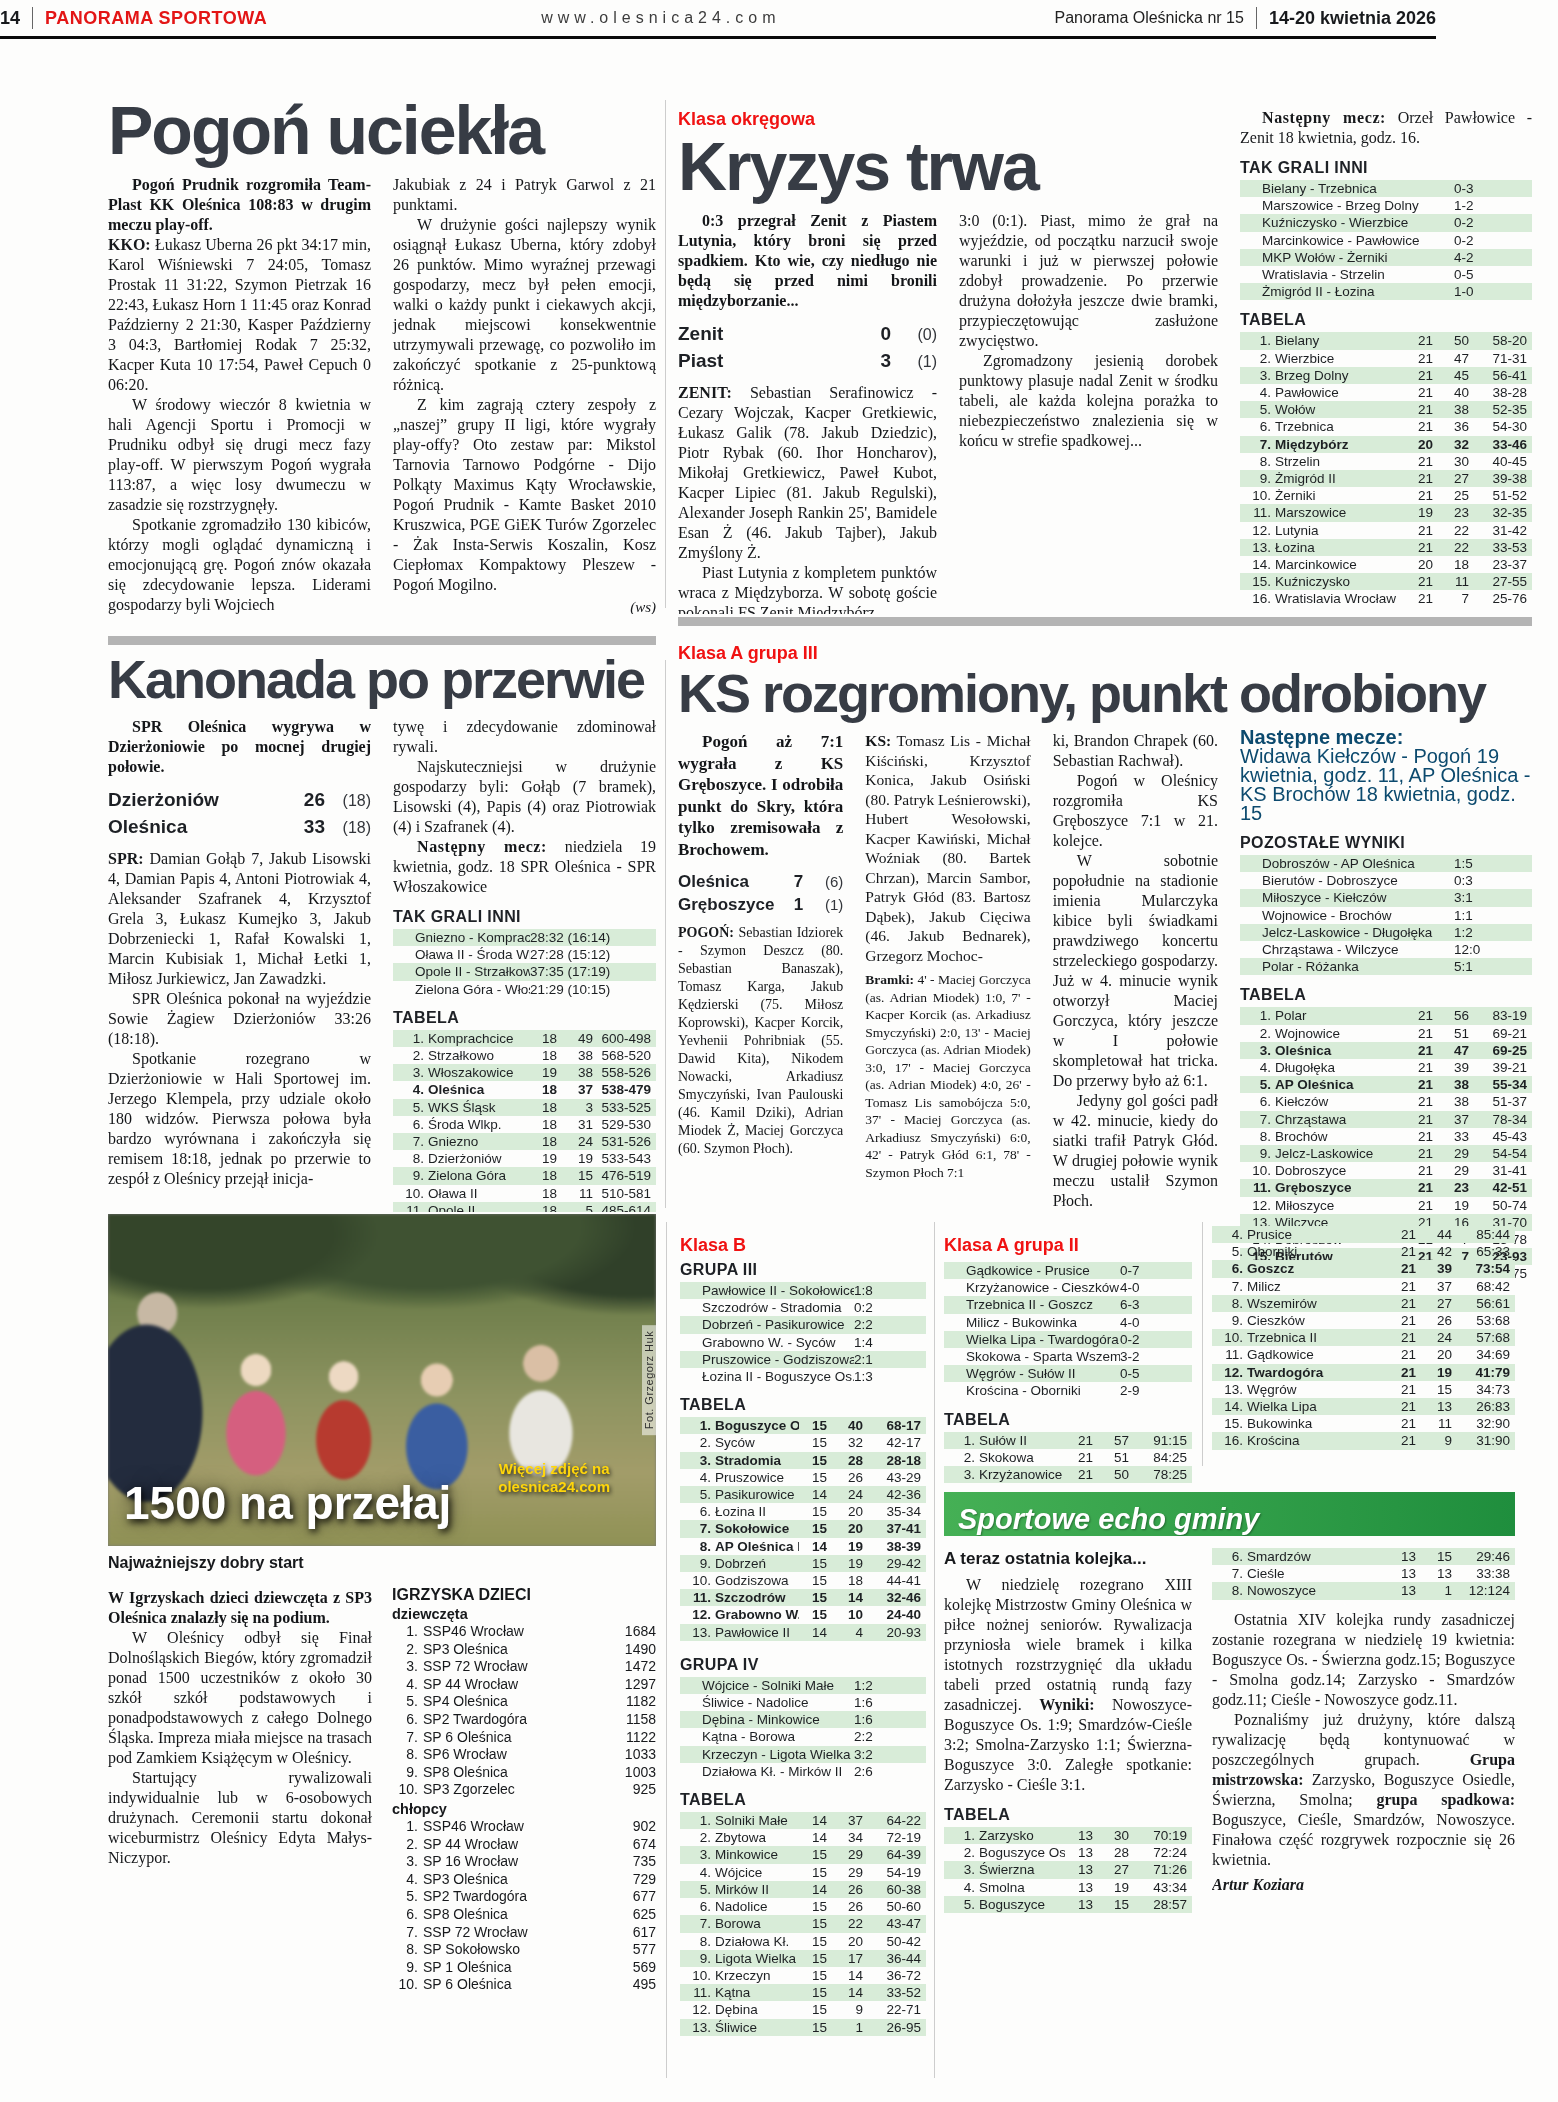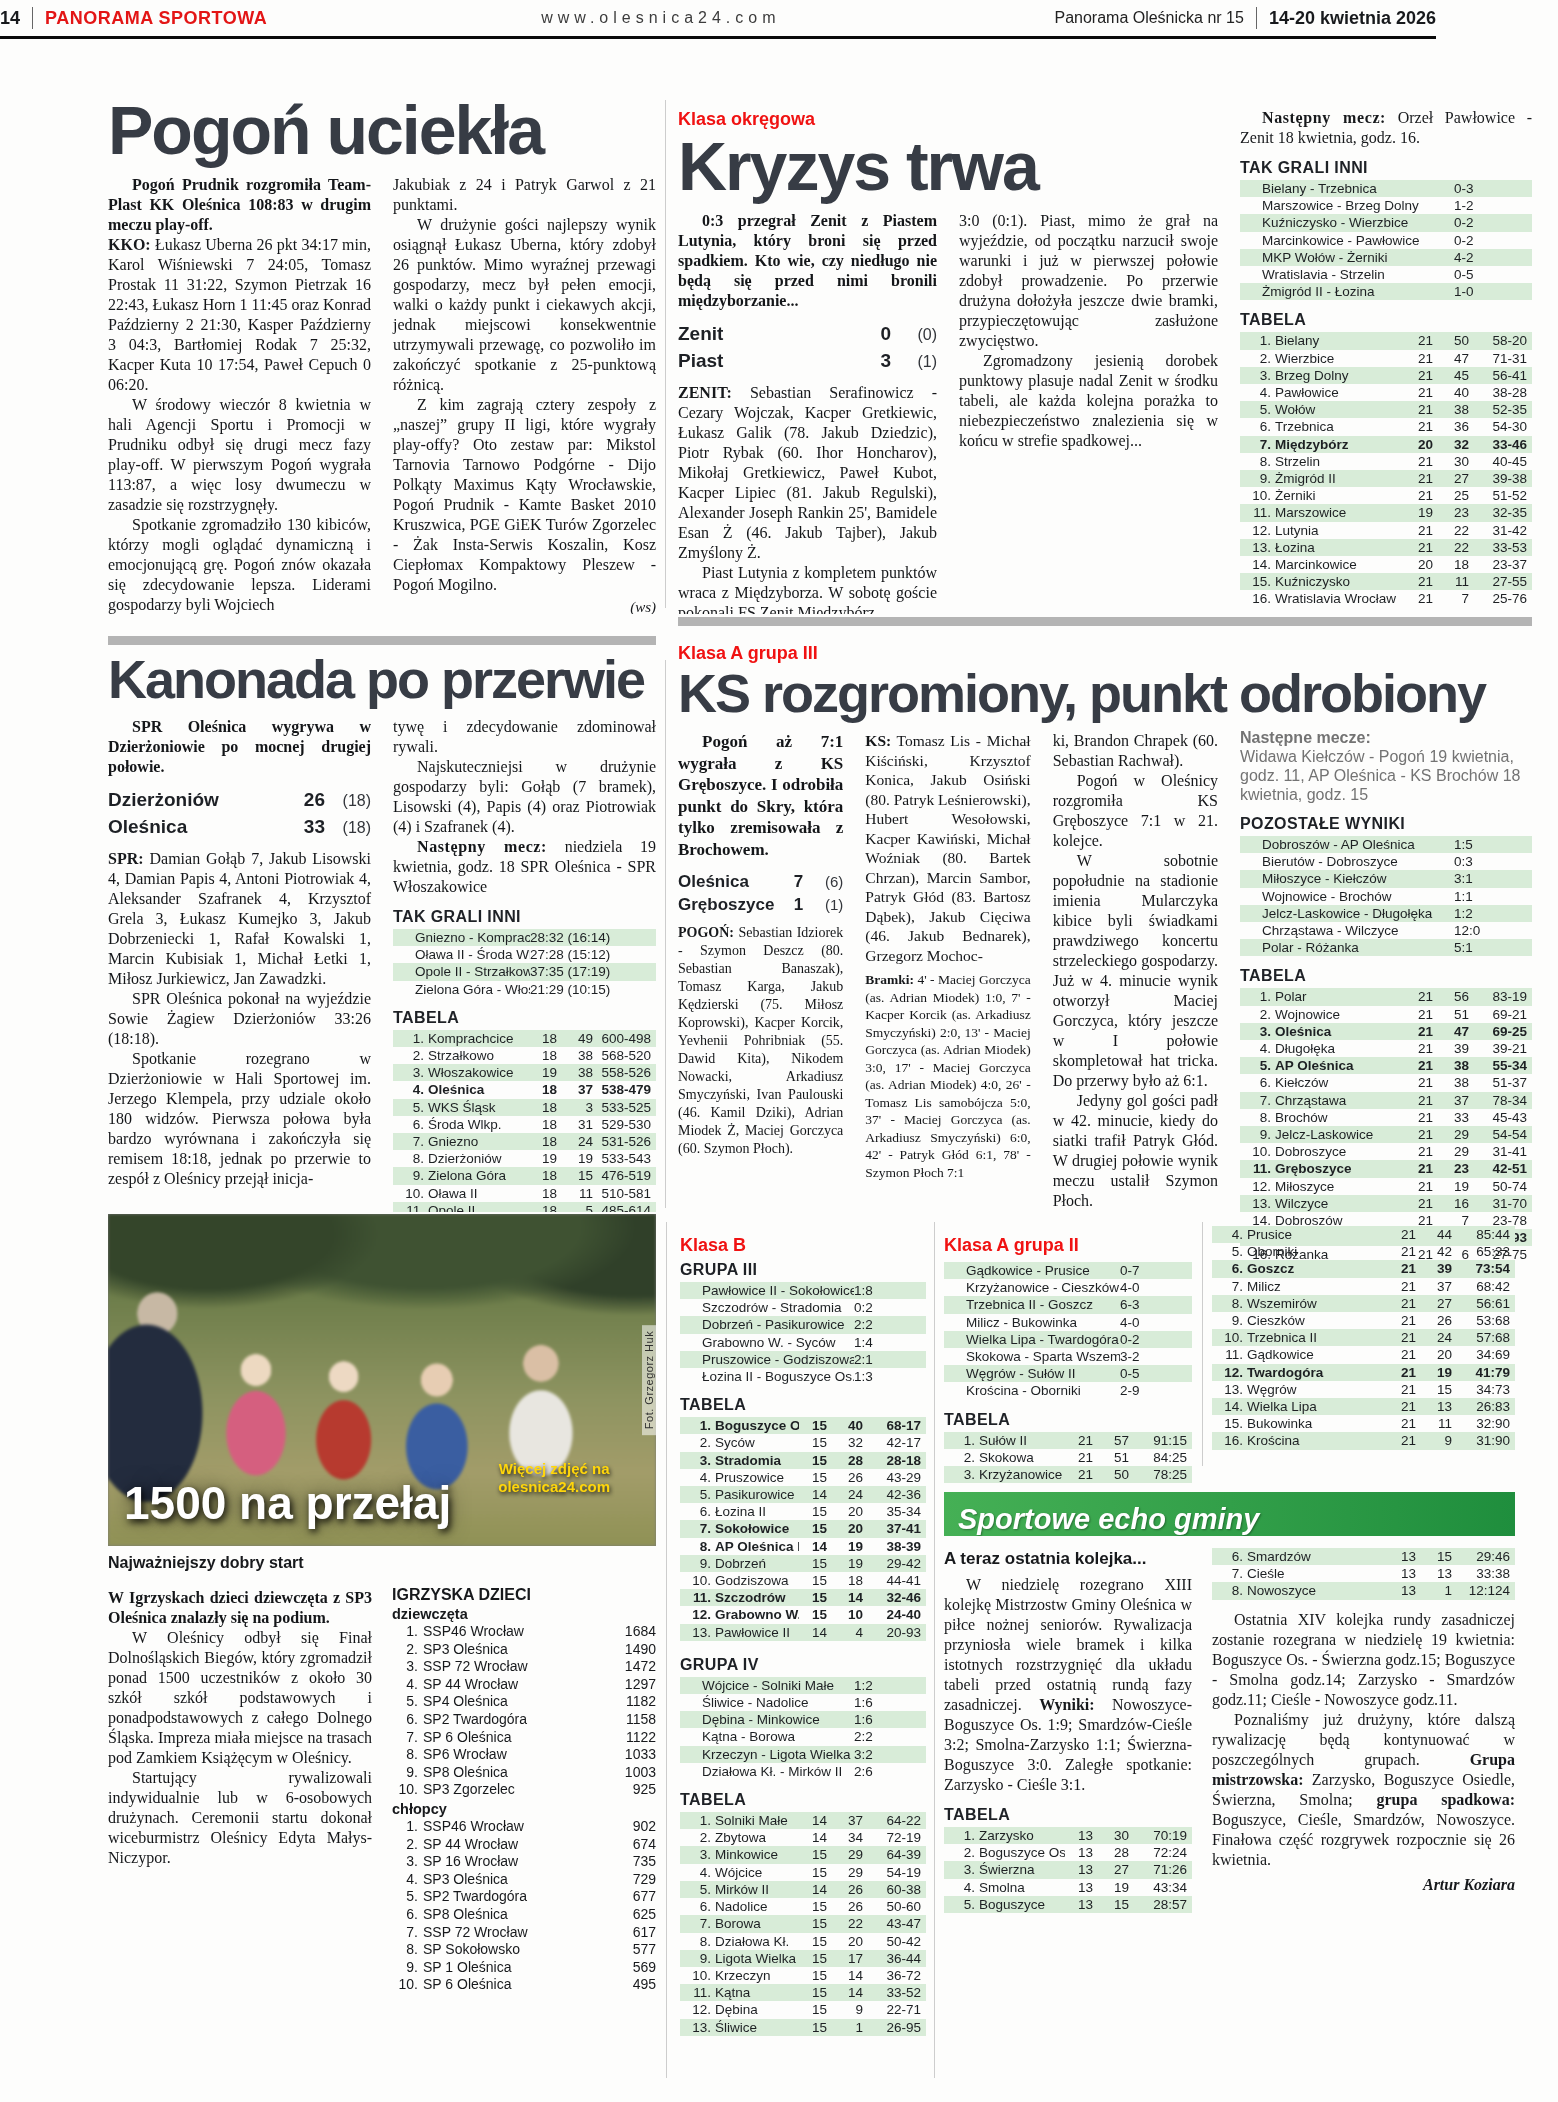--- a/index.html
+++ b/index.html
@@ -55,21 +55,21 @@
   .mid .rr .rs{width:50px}
   .tr4{display:flex;align-items:baseline;font-size:13.5px;line-height:17.2px;padding:0 5px;color:#1d2023}
   .tr4 .tp{width:26px;text-align:right}
   .tr4 .tt{flex:1;padding-left:4px;white-space:nowrap;overflow:hidden}
   .tr4 .tm{width:28px;text-align:right}
   .tr4 .tpts{width:36px;text-align:right}
   .tr4 .tg{width:58px;text-align:right}
   .b{font-weight:700}
 
   
-  .nextsans{font-size:16px;line-height:19px;color:#737373;margin:2px 0 6px}
+  .nextsans{font-size:20px;line-height:19px;color:#0c4a6e;margin:2px 0 6px}
   .nextsans b{display:block}
 
   
   #photo{left:108px;top:1214px;width:548px;height:332px;background:#777}
   .scene{position:absolute;inset:0;filter:blur(1.6px) saturate(1.05);
     background:
       radial-gradient(95px 150px at 7% 60%, #232c3d 58%, rgba(35,44,61,0) 60%),
       radial-gradient(34px 36px at 9% 30%, #c6b8a5 58%, rgba(198,184,165,0) 60%),
       radial-gradient(52px 74px at 27% 66%, #d1607f 56%, rgba(209,96,127,0) 58%),
       radial-gradient(26px 27px at 27% 47%, #ecd9c2 58%, rgba(236,217,194,0) 60%),
@@ -102,21 +102,21 @@
 
   
   #echo-banner{left:944px;top:1492px;width:571px;height:44px;
                background:linear-gradient(90deg,#45b055,#1f8e3d);display:flex;align-items:flex-end}
   .banner-t{font-weight:700;font-style:italic;font-size:29px;color:#fff;padding-left:14px;
             text-shadow:1px 1px 2px rgba(0,0,0,.35)}
   .echo-lead{font-weight:700;font-size:17px;line-height:21px;margin:0 0 6px}
   .serp{font-family:"Liberation Serif",serif;font-size:16px;line-height:20px;text-align:justify;
         text-indent:22px;margin:0}
   .author{font-family:"Liberation Serif",serif;font-weight:700;font-style:italic;font-size:16px;
-          text-align:right;margin-top:6px}
+          text-align:left;margin-top:6px}
 </style>
 </head>
 <body>
 
 <div id="hdr">
   <div class="hgrp">
     <span class="hpage">14</span>
     <span class="hsep"></span>
     <span class="hbrand">PANORAMA SPORTOWA</span>
   </div>

